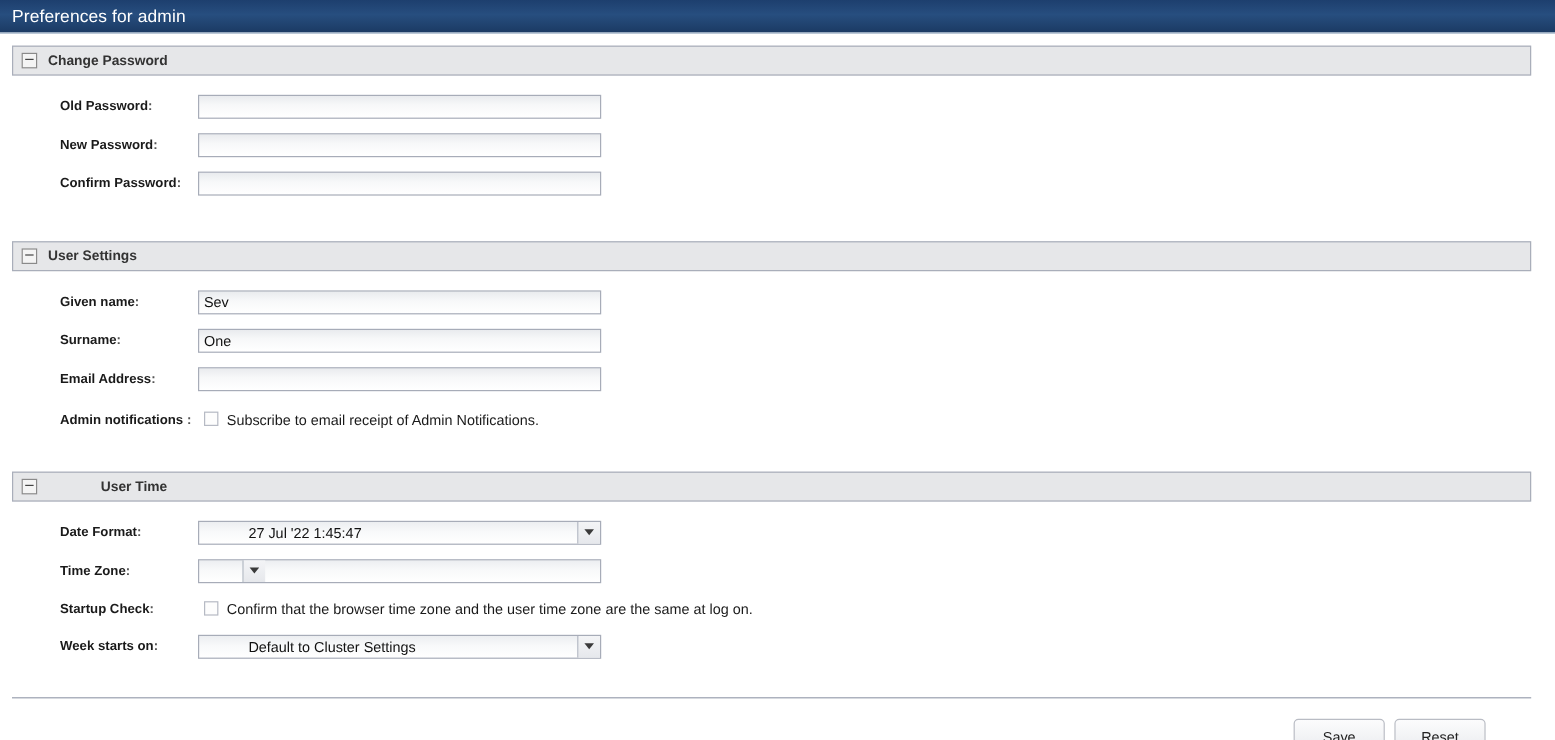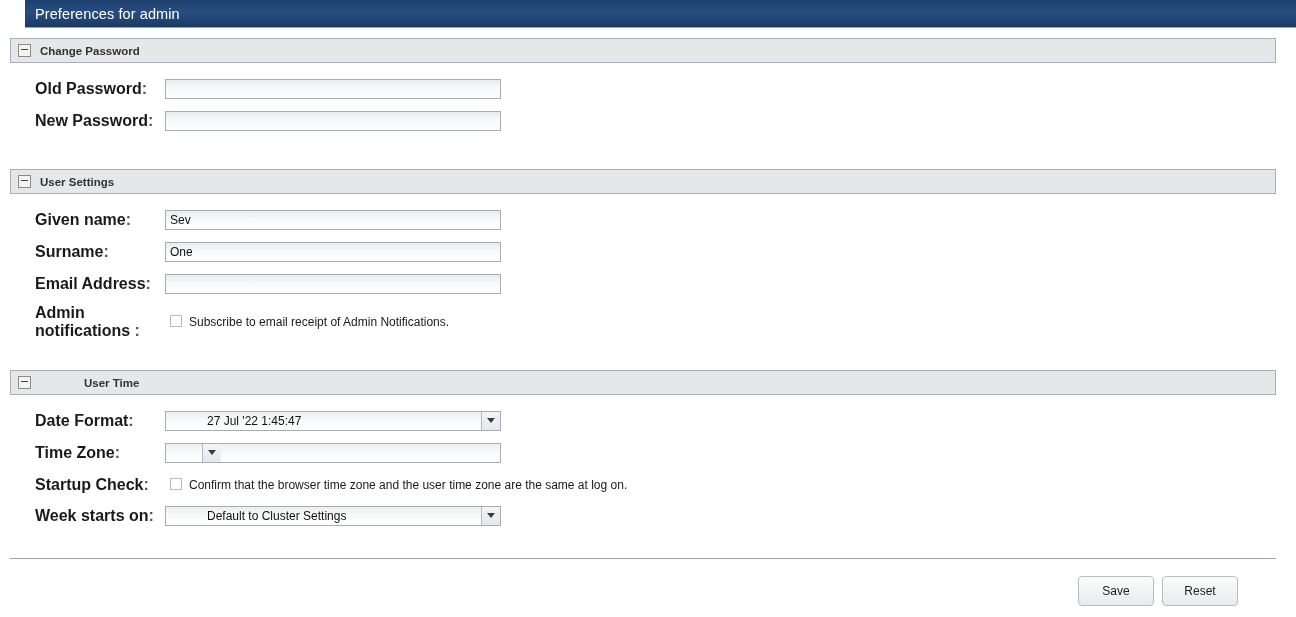--- a/index.html
+++ b/index.html
@@ -18,21 +18,20 @@
 
   
   .titlebar {
     height: 28px;
     background: linear-gradient(to bottom, #1d3f6e 0%, #274e7f 45%, #1b3a63 100%);
     border-bottom: 1px solid #8fa4bd;
     display: flex;
     align-items: center;
     padding: 0 0 0 10px;
     box-sizing: border-box;
-    margin-left: 25px;
   }
   .titlebar-text {
     color: #ffffff;
     font-size: 14.5px;
     letter-spacing: 0.1px;
   }
 
   
   .content {
     padding: 0;
@@ -80,24 +79,24 @@
   .form-row {
     display: flex;
     align-items: center;
     min-height: 27px;
     margin-bottom: 0px;
   }
   .form-row.spaced { margin-bottom: 5px; }
 
   .form-label {
     width: 165px;
-    padding-left: 35px;
+    padding-left: 50px;
     box-sizing: border-box;
     font-weight: bold;
-    font-size: 16px;
+    font-size: 11px;
     color: #1a1a1a;
     flex: none;
   }
   .form-label .colon {
     font-weight: bold;
     color: #555;
   }
 
   .field-area {
     display: flex;
@@ -223,20 +222,26 @@
       </div>
     </div>
 
     <div class="form-row spaced">
       <div class="form-label"><span>New Password</span><span class="colon">:</span></div>
       <div class="field-area">
         <input class="text-input" type="password" value="" style="">
       </div>
     </div>
 
+    <div class="form-row spaced">
+      <div class="form-label"><span>Confirm Password</span><span class="colon">:</span></div>
+      <div class="field-area">
+        <input class="text-input" type="password" value="" style="">
+      </div>
+    </div>
 
   </div>
 
   <div class="section-header" style="margin-top:24px;">
     <span class="collapse-icon"></span>
     <span class="section-title">User Settings</span>
   </div>
   <div class="section-body">
 
     <div class="form-row spaced">

